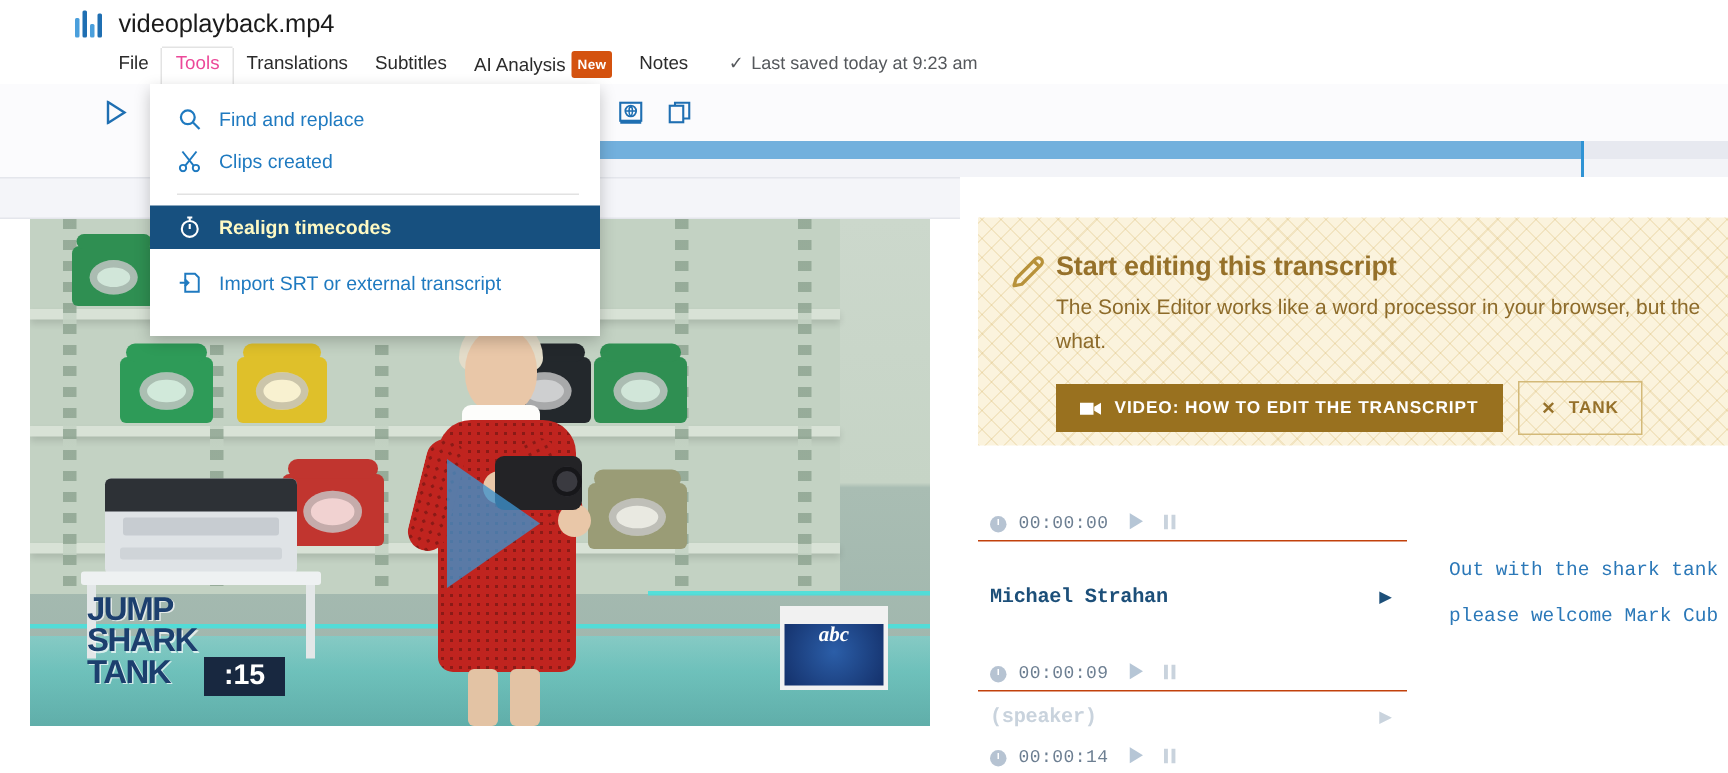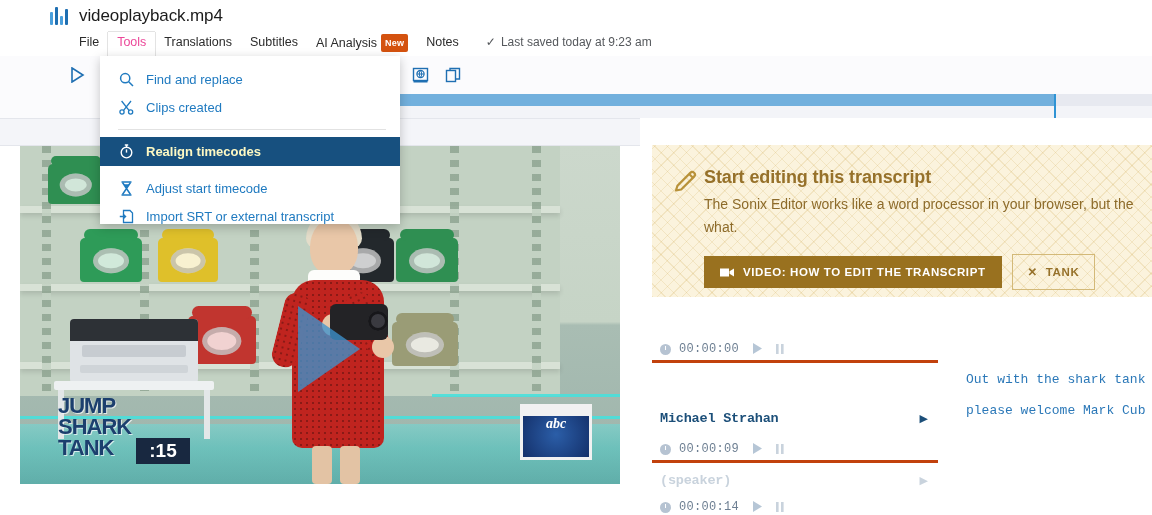--- a/index.html
+++ b/index.html
@@ -165,22 +165,22 @@
 
   
   .transcript { position:absolute; left:12px; top:220px; width:500px; }
   .tc-row { display:flex; align-items:center; gap:8px; height:22px; padding-left:8px; }
   .tc-clock { width:11px; height:11px; border-radius:50%; background:#b6c3d2; position:relative; }
   .tc-clock:after{ content:""; position:absolute; left:5px; top:2.5px; width:1.3px; height:4px; background:#fff;}
   .tc-time { font-family:"Liberation Mono", monospace; font-size:12px; color:#6d7f92; letter-spacing:0.3px; }
   .tc-play, .tc-pause { margin-left:6px; }
   .seg { display:flex; }
   .seg-speaker {
-    width:286px; border-top:3px solid #c2410c; padding:9px 10px 0 8px;
-    display:flex; align-items:flex-end; justify-content:space-between;
+    width:286px; border-top:1px solid #c2410c; padding:9px 10px 0 8px;
+    display:flex; align-items:center; justify-content:space-between;
   }
   .spk-name { font-family:"Liberation Mono", monospace; font-size:13.5px; font-weight:bold; color:#1c4f79; letter-spacing:-0.2px; }
   .spk-name.placeholder { color:#c9d3dd; font-weight:bold; }
   .seg-text {
     font-family:"Liberation Mono", monospace; font-size:13px; color:#2b78b8;
     line-height:31px; white-space:nowrap; padding-top:4px; padding-left:28px;
   }
   .caret { color:#1c4f79; font-size:11px; line-height:16px; }
   .caret.dim { color:#c9d3dd; }
 
@@ -498,30 +498,20 @@
             <path d="M7.5 5.4 V8.6" stroke="#ffffff" stroke-width="1.4"></path>
             <path d="M5.8 1h3.4M7.5 1v2.2" stroke="#ffffff" stroke-width="1.4"></path>
           </svg>
       </span>
       <span>Realign timecodes</span>
     </div>
     <div class="dd-gap"></div>
     <div class="dd-item">
       <span class="dd-icon">
         <svg width="15" height="15" viewBox="0 0 15 15">
-            <path d="M2.5 1h10M2.5 14h10" stroke="#1f7ac0" stroke-width="1.6"></path>
-            <path d="M3.5 1.5 L11.5 13.5M11.5 1.5 L3.5 13.5" stroke="#1f7ac0" stroke-width="1.5"></path>
-            <path d="M4.6 3.2h5.8L7.5 7z" fill="#1f7ac0"></path>
-          </svg>
-      </span>
-      <span>Adjust start timecode</span>
-    </div>
-    <div class="dd-item">
-      <span class="dd-icon">
-        <svg width="15" height="15" viewBox="0 0 15 15">
             <path d="M4.5 1.5h6.5l2.5 2.5v9.5H4.5z" fill="none" stroke="#1f7ac0" stroke-width="1.3"></path>
             <path d="M0.8 7.5h6M4.2 5.2 L6.6 7.5 L4.2 9.8" fill="none" stroke="#1f7ac0" stroke-width="1.3"></path>
           </svg>
       </span>
       <span>Import SRT or external transcript</span>
     </div>
   </div>
 
 </div>
 

